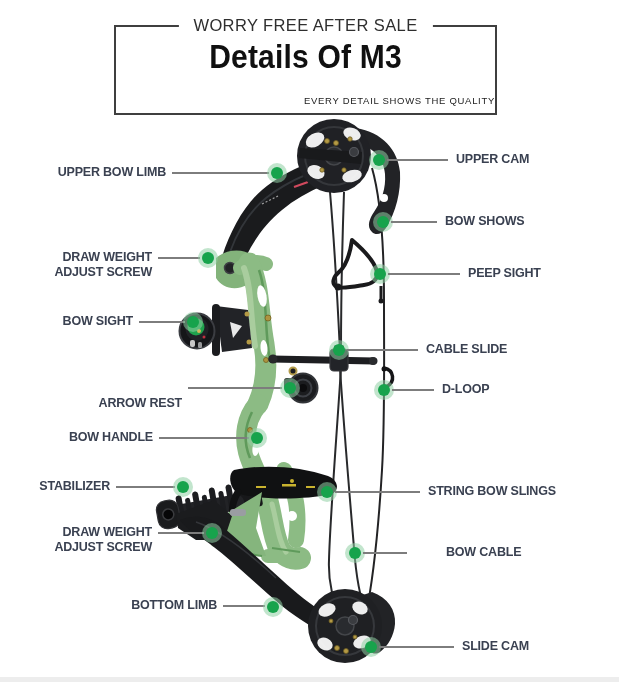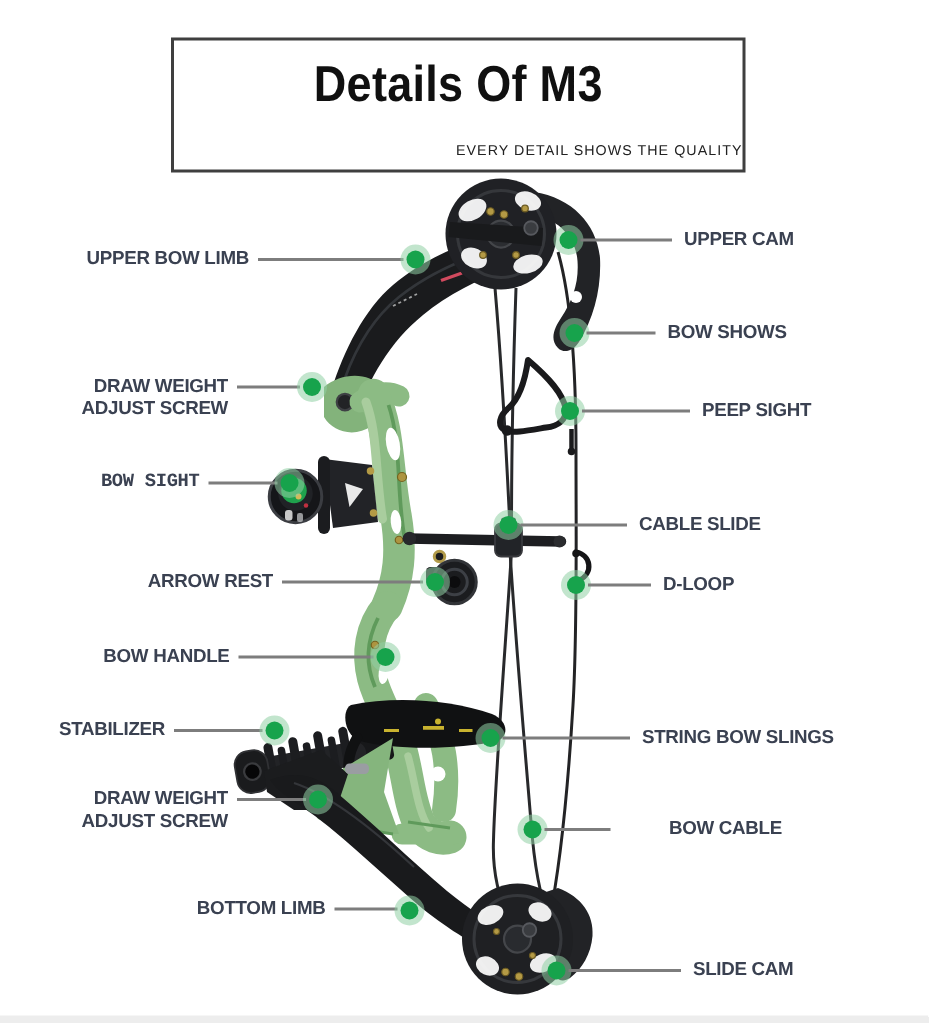--- a/index.html
+++ b/index.html
@@ -41,20 +41,21 @@
   }
   .callout{display:contents;}
   .bottom-strip{position:absolute;left:0;bottom:0;width:619px;height:5px;background:#ededed;}
 </style>
 </head>
 <body>
 
 <div id="stage">
 
   <div class="header-box">
+    <div class="tagline">WORRY FREE AFTER SALE</div>
     <div class="main-title">Details Of M3</div>
     <div class="subtitle">EVERY DETAIL SHOWS THE QUALITY</div>
   </div>
 
   <svg width="619" height="682" viewBox="0 0 619 682" style="position:absolute;left:0;top:0;">
 
     <g>
       <path d="M 372,168 C 380,196 384,240 384,300 C 384,360 385,420 382,470 C 379,520 374,575 366,614" fill="none" stroke="#232325" stroke-width="2"></path>
       <path d="M 330,192 C 335,250 338,310 340,352 L 340,368 C 344,430 350,500 354,548 C 356,575 360,598 366,612" fill="none" stroke="#28292b" stroke-width="2"></path>
       <path d="M 344,192 C 342,250 341,310 341,352 L 341,368 C 337,430 330,520 329,560 C 328,585 334,602 340,614" fill="none" stroke="#28292b" stroke-width="2"></path>
@@ -209,26 +210,26 @@
       <span class="co-line" style="left:172px;top:172px;width:97px;"></span>
       <span class="co-dot" style="left:271px;top:167px;"></span>
     </div>
     <div class="callout">
       <span class="co-text r" style="right:467px;top:250px;">DRAW WEIGHT
 ADJUST SCREW</span>
       <span class="co-line" style="left:158px;top:257px;width:42px;"></span>
       <span class="co-dot" style="left:202px;top:252px;"></span>
     </div>
     <div class="callout">
-      <span class="co-text r" style="right:486px;top:314px;font-family:Liberation Mono, monospace;">BOW SIGHT</span>
+      <span class="co-text r" style="right:486px;top:314px;">BOW SIGHT</span>
       <span class="co-line" style="left:139px;top:321px;width:46px;"></span>
       <span class="co-dot" style="left:187px;top:316px;"></span>
     </div>
     <div class="callout">
-      <span class="co-text r" style="right:437px;top:380px;text-align:right;">ARROW REST</span>
+      <span class="co-text r" style="right:437px;top:396px;text-align:right;">ARROW REST</span>
       <span class="co-line" style="left:188px;top:387px;width:94px;"></span>
       <span class="co-dot" style="left:284px;top:382px;"></span>
     </div>
     <div class="callout">
       <span class="co-text r" style="right:466px;top:430px;">BOW HANDLE</span>
       <span class="co-line" style="left:159px;top:437px;width:90px;"></span>
       <span class="co-dot" style="left:251px;top:432px;"></span>
     </div>
     <div class="callout">
       <span class="co-text r" style="right:509px;top:479px;">STABILIZER</span>

